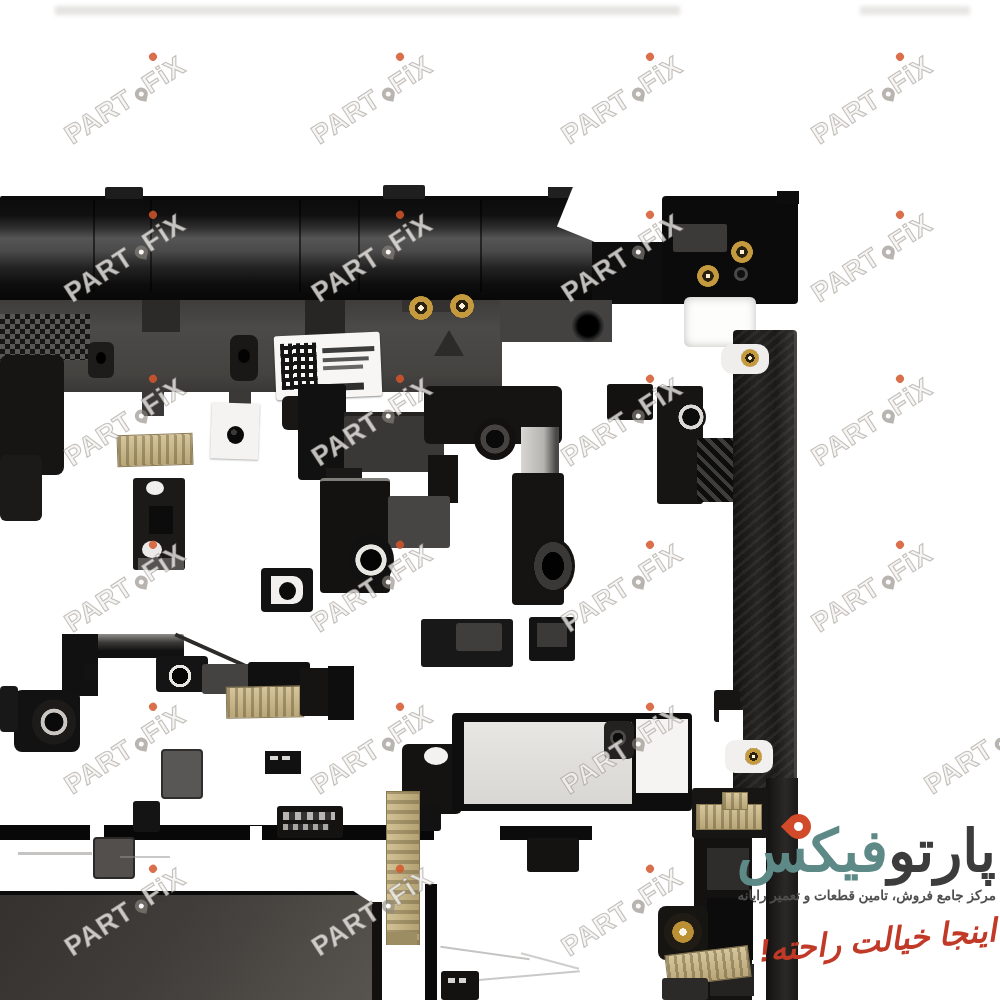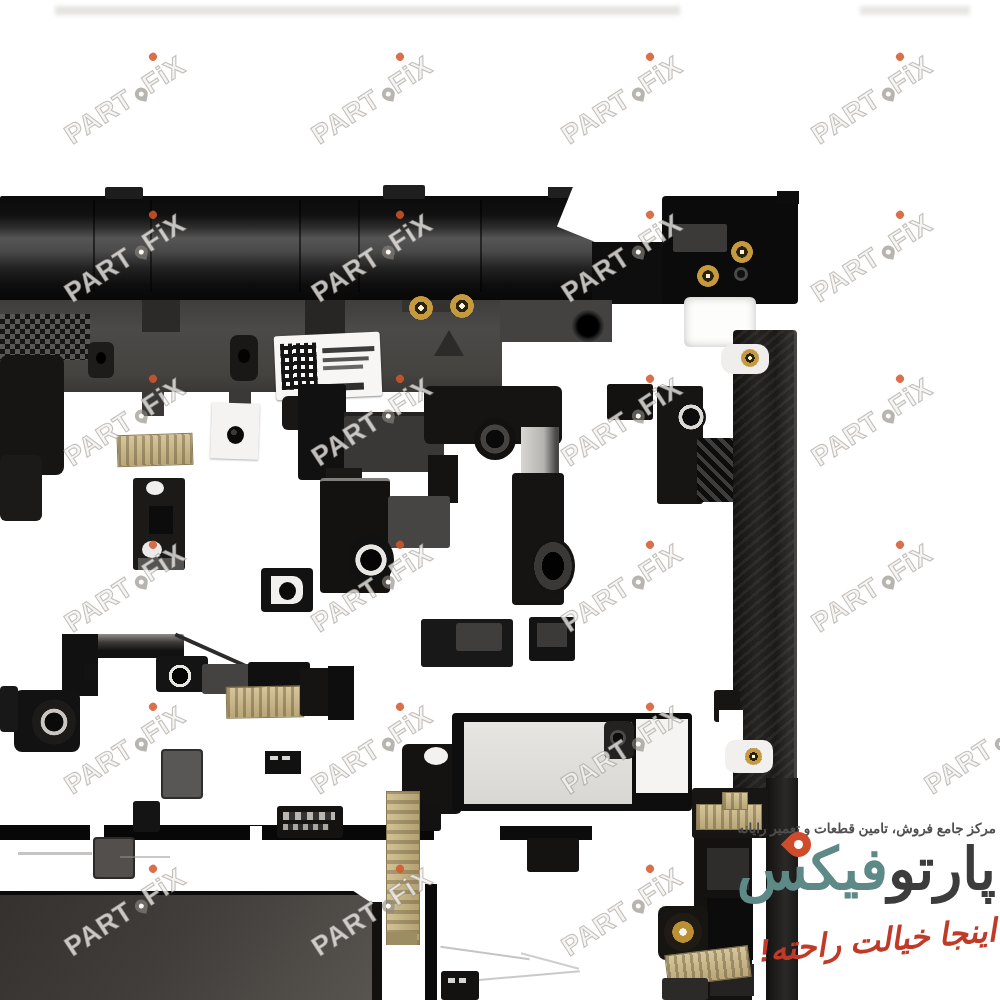--- a/index.html
+++ b/index.html
@@ -240,21 +240,21 @@
   <div class="wm" style="left:40px;top:730px;"><span>PART</span><span class="wm-pin"></span><span>FiX</span><span class="wm-dot"></span></div>
   <div class="wm" style="left:287px;top:730px;"><span>PART</span><span class="wm-pin"></span><span>FiX</span><span class="wm-dot"></span></div>
   <div class="wm" style="left:537px;top:730px;"><span>PART</span><span class="wm-pin"></span><span>FiX</span><span class="wm-dot"></span></div>
   <div class="wm" style="left:900px;top:730px;"><span>PART</span><span class="wm-pin"></span><span>FiX</span></div>
 
   <div class="wm" style="left:40px;top:892px;"><span>PART</span><span class="wm-pin"></span><span>FiX</span><span class="wm-dot"></span></div>
   <div class="wm" style="left:287px;top:892px;"><span>PART</span><span class="wm-pin"></span><span>FiX</span><span class="wm-dot"></span></div>
   <div class="wm" style="left:537px;top:892px;"><span>PART</span><span class="wm-pin"></span><span>FiX</span><span class="wm-dot"></span></div>
 
   <div id="logo">
-    <div id="tagline">مرکز جامع فروش، تامین قطعات و تعمیر رایانه</div>
     <div id="brand">
       <span class="bd">پارتو</span><span class="bt">فیکس</span>
       <span class="lpin"></span>
     </div>
+    <div id="tagline">مرکز جامع فروش، تامین قطعات و تعمیر رایانه</div>
     <div id="slogan">اینجا خیالت راحته!</div>
   </div>
 
 </div>
 
 </body></html>

